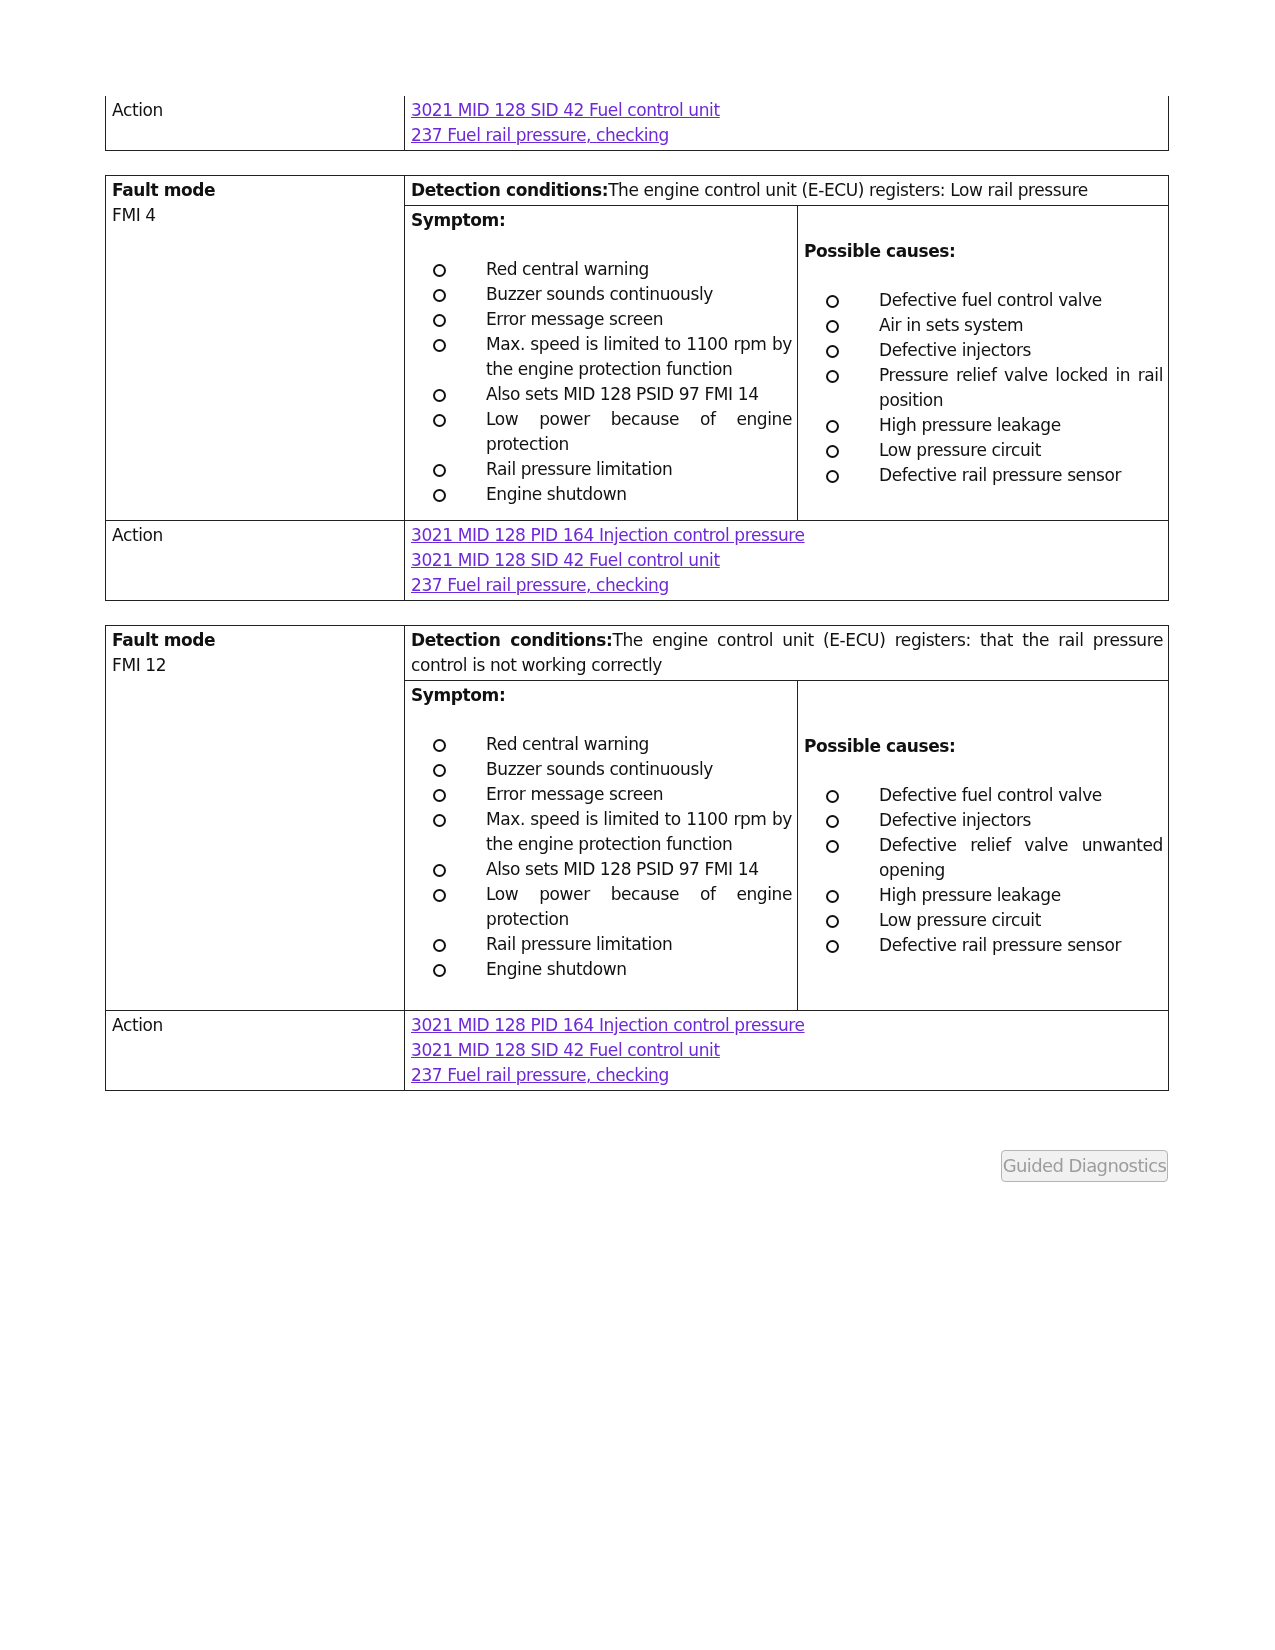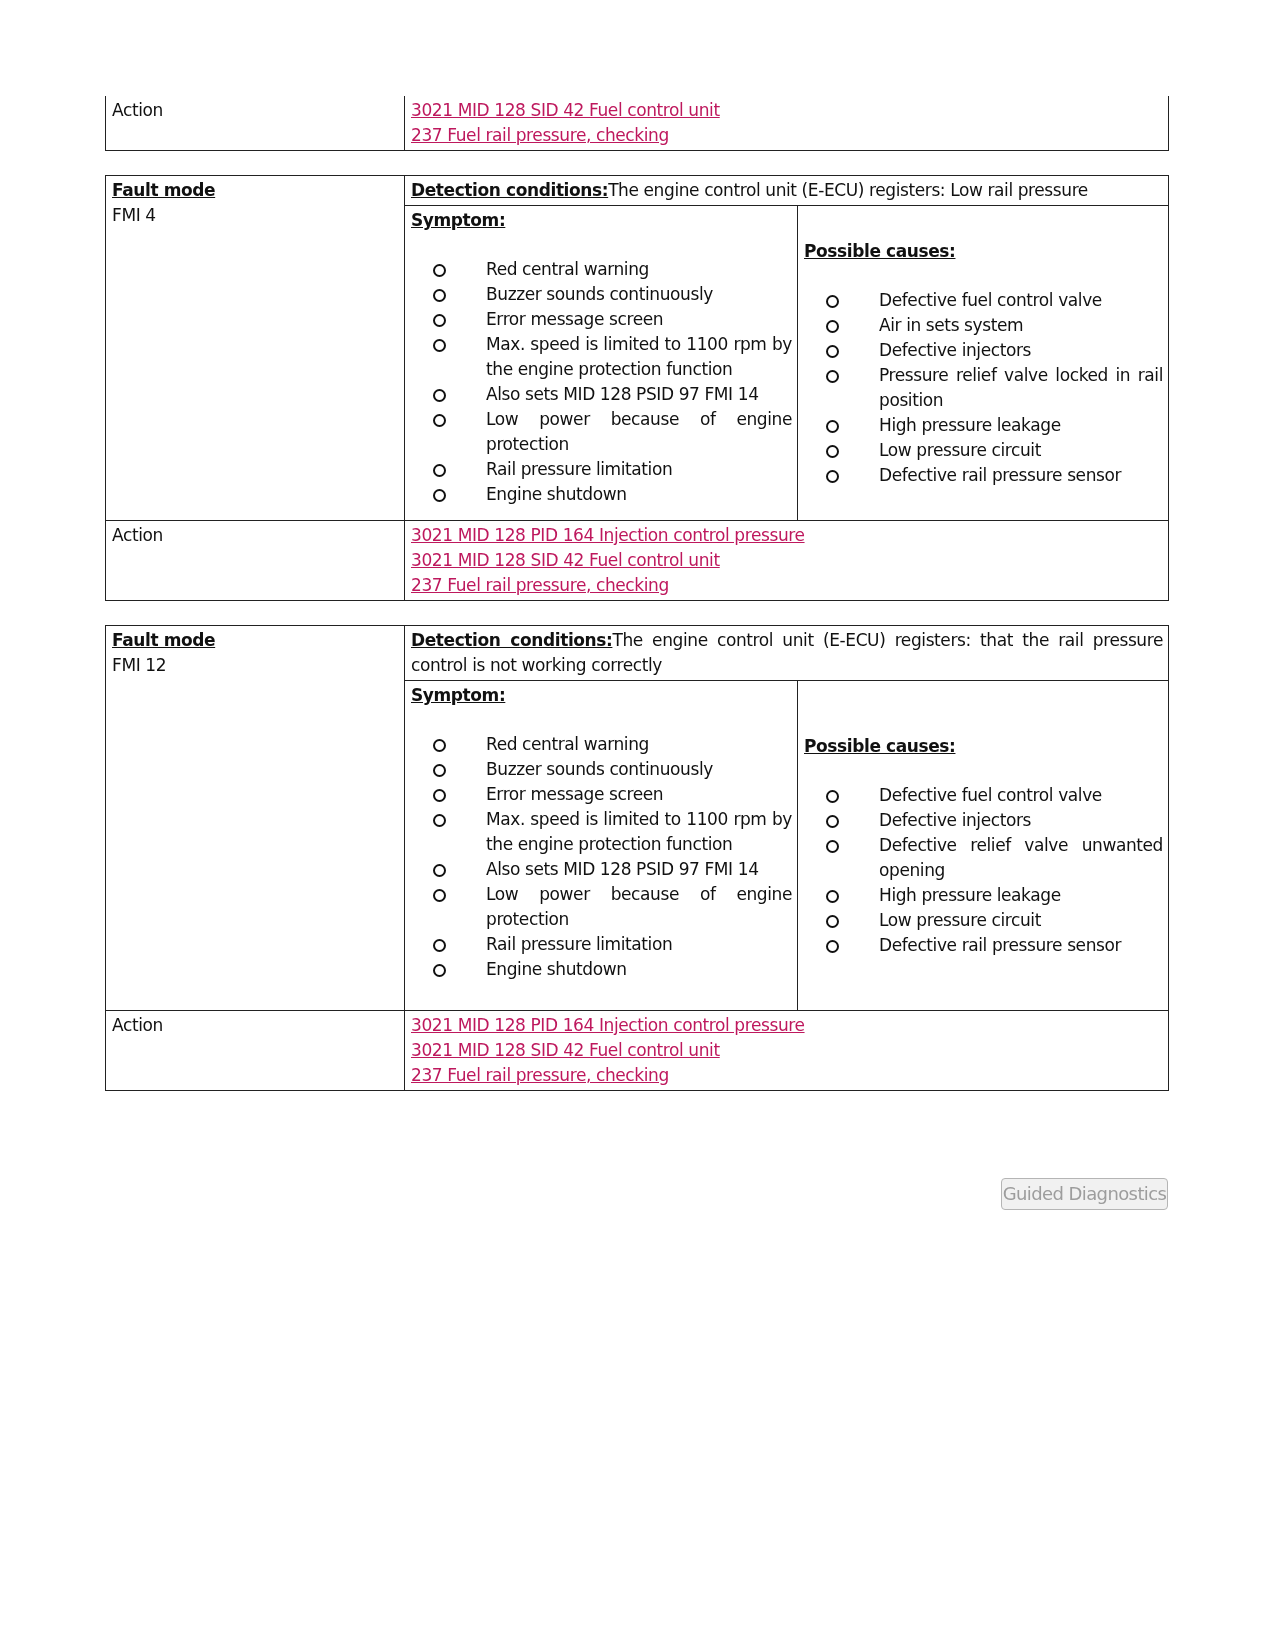--- a/index.html
+++ b/index.html
@@ -30,23 +30,23 @@
     }
     table.fm td {
       border: 1.4px solid #222;
       vertical-align: top;
       padding: 2px 5px 2px 6px;
       line-height: 25px;
     }
     table.fm td.left { width: 287px; }
     table.fm.cont tr:first-child td { border-top: none; }
     .gap { height: 24px; }
-    .b { font-weight: bold; text-decoration: underline; }
+    .b { font-weight: bold; }
     a.lnk {
-      color: #be185d;
+      color: #6d28d9;
       text-decoration: underline;
       display: block;
       width: max-content;
     }
     .split {
       padding: 0 !important;
     }
     .split-row {
       display: flex;
       height: 100%;
@@ -97,21 +97,20 @@
       background: #f1f1f1;
       color: #9d9d9d;
       font-family: "DejaVu Sans", sans-serif;
       font-size: 18px;
       letter-spacing: -0.6px;
       line-height: 28px;
       text-align: center;
       padding: 0;
       white-space: nowrap;
       overflow: hidden;
-      margin-top: 28px;
     }
   </style>
 </head>
 <body>
 
 <div class="page">
 
   <table class="fm cont">
     <tbody>
         <tr>

